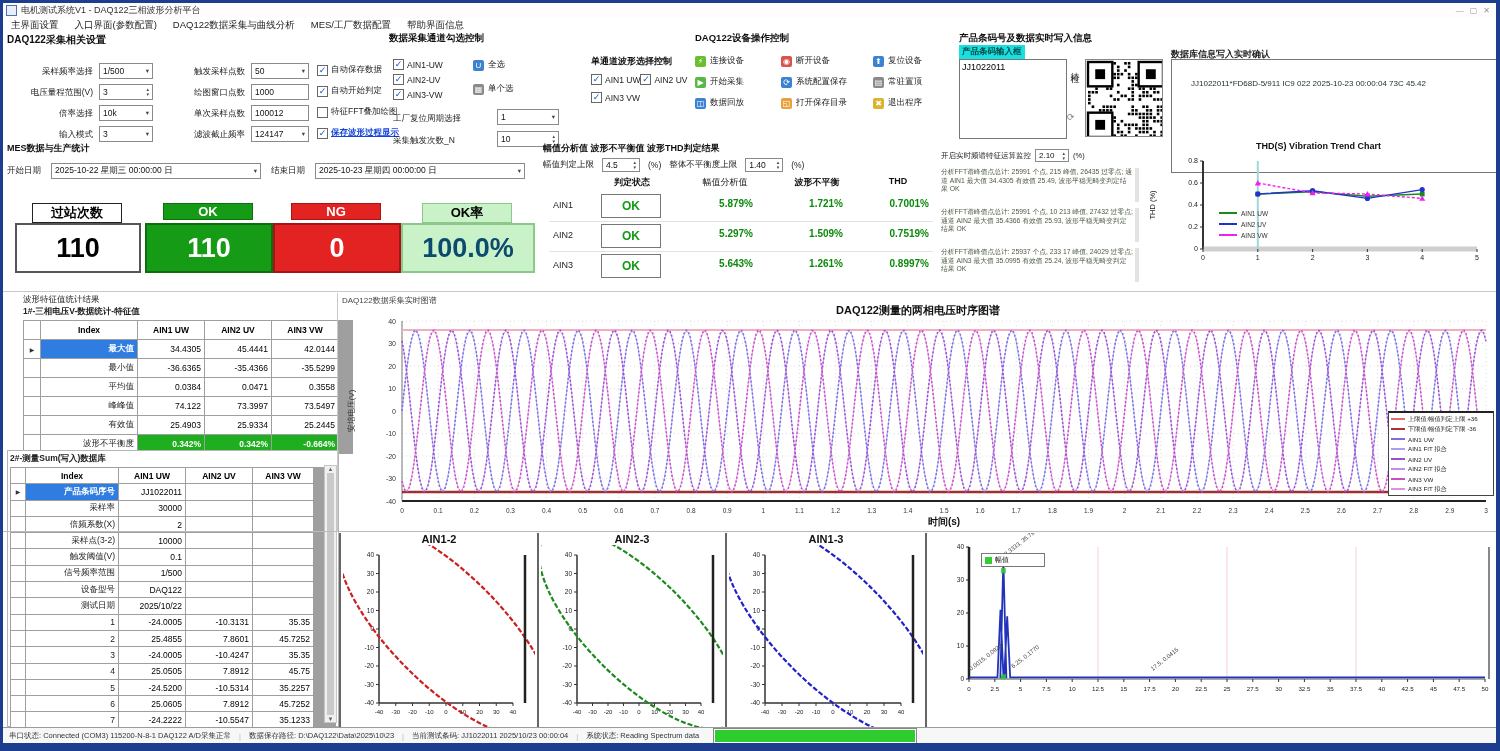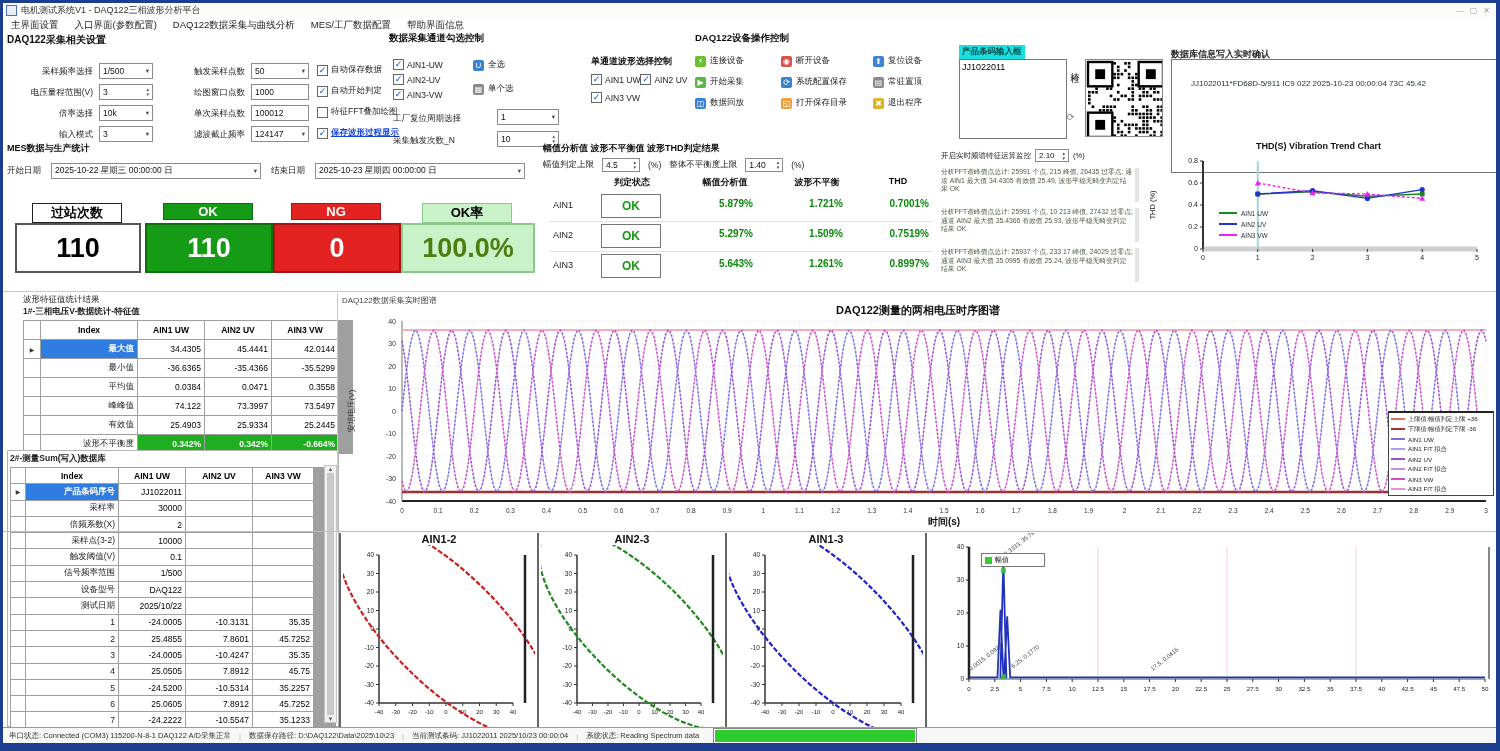--- a/index.html
+++ b/index.html
@@ -220,20 +220,21 @@
           <span>打开保存目录</span>
         </div>
         <div class="opsbtn">
           <span class="opsicon" style="background: rgb(217, 181, 46);">✖</span>
           <span>退出程序</span>
         </div>
       </div>
   </div>
 
   <div class="abs" style="left:956px;top:29px;width:537px;height:108px;">
+    <div class="ptitle" style="font-size:9.5px;">产品条码号及数据实时写入信息</div>
     <span class="abs cyanlbl" style="left:0;top:13px;">产品条码输入框</span>
     <div class="abs" style="left:0;top:27px;width:102px;height:74px;border:1px solid #777;font-size:9px;padding:2px;">JJ1022011</div>
     <div class="abs" style="left:110px;top:33px;width:12px;font-size:9px;color:#333;writing-mode:vertical-rl;letter-spacing:2px;">待检</div>
     <div class="abs" style="left:108px;top:80px;font-size:9px;color:#888;">⟳</div>
     <svg id="qr" class="abs" style="left:126px;top:27px;border:1px solid #888;background:#fff;" width="76" height="76">
         <rect x="27.333333333333332" y="2" width="2.619047619047619" height="2.619047619047619" fill="#000"></rect>
         <rect x="38.19047619047619" y="2" width="2.619047619047619" height="2.619047619047619" fill="#000"></rect>
         <rect x="41.80952380952381" y="2" width="2.619047619047619" height="2.619047619047619" fill="#000"></rect>
         <rect x="30.952380952380953" y="5.619047619047619" width="2.619047619047619" height="2.619047619047619" fill="#000"></rect>
         <rect x="41.80952380952381" y="5.619047619047619" width="2.619047619047619" height="2.619047619047619" fill="#000"></rect>
@@ -441,21 +442,21 @@
       </div>
     </div>
     <div id="counters" style="position: relative; height: 110px;">
         <div class="counterlbl" style="position: absolute; left: 25px; top: 24px; width: 88px; background: rgb(255, 255, 255); color: rgb(0, 0, 0); border: 1.5px solid rgb(34, 34, 34); font-size: 13px;">过站次数</div>
         <div class="counterval" style="position: absolute; left: 8px; top: 44px; width: 122px; height: 46px; background: rgb(255, 255, 255); color: rgb(0, 0, 0); border: 2px solid rgb(85, 85, 85);">110</div>
         <div class="counterlbl" style="position: absolute; left: 156px; top: 24px; width: 88px; background: rgb(22, 155, 22); color: rgb(255, 255, 255); border: 1px solid rgb(14, 110, 14); font-size: 13px;">OK</div>
         <div class="counterval" style="position: absolute; left: 138px; top: 44px; width: 124px; height: 46px; background: rgb(22, 155, 22); color: rgb(255, 255, 255); border: 2px solid rgb(14, 110, 14);">110</div>
         <div class="counterlbl" style="position: absolute; left: 284px; top: 24px; width: 88px; background: rgb(227, 34, 34); color: rgb(255, 255, 255); border: 1px solid rgb(165, 21, 21); font-size: 13px;">NG</div>
         <div class="counterval" style="position: absolute; left: 266px; top: 44px; width: 124px; height: 46px; background: rgb(227, 34, 34); color: rgb(255, 255, 255); border: 2px solid rgb(165, 21, 21);">0</div>
         <div class="counterlbl" style="position: absolute; left: 415px; top: 24px; width: 88px; background: rgb(201, 242, 201); color: rgb(0, 0, 0); border: 1px solid rgb(140, 199, 140); font-size: 13px;">OK率</div>
-        <div class="counterval" style="position: absolute; left: 394px; top: 44px; width: 130px; height: 46px; background: rgb(201, 242, 201); color: #4d7c0f; border: 2px solid rgb(140, 199, 140);">100.0%</div>
+        <div class="counterval" style="position: absolute; left: 394px; top: 44px; width: 130px; height: 46px; background: rgb(201, 242, 201); color: #0c4a6e; border: 2px solid rgb(140, 199, 140);">100.0%</div>
       </div>
   </div>
 
   <div class="abs" style="left:540px;top:139px;width:398px;height:148px;">
     <div class="ptitle" style="font-size:9px;">幅值分析值 波形不平衡值 波形THD判定结果</div>
     <div id="judge-ctrls" style="display:flex;gap:8px;align-items:center;margin-top:3px;">
         <span class="lbl">幅值判定上限</span>
         <div class="ctrl" style="width: 38px; height: 14px;">
           <span>4.5</span>
           <span class="spinarr">
@@ -469,21 +470,21 @@
           <span>1.40</span>
           <span class="spinarr">
             <span>▴</span>
             <span>▾</span>
           </span>
         </div>
         <span class="lbl">(%)</span>
       </div>
     <div id="judge-table" style="position: relative; height: 118px; margin-top: 4px;">
         <div style="position: absolute; left: 58px; top: 0px; width: 62px; text-align: center; font-size: 9px; font-weight: bold; color: rgb(17, 17, 17);">判定状态</div>
-        <div style="position: absolute; left: 140px; top: 0px; width: 84px; text-align: center; font-size: 9px; font-weight: bold; color: rgb(17, 17, 17);">幅值分析值</div>
+        <div style="position: absolute; left: 140px; top: 0px; width: 84px; text-align: center; font-size: 9px; font-weight: normal; color: rgb(17, 17, 17);">幅值分析值</div>
         <div style="position: absolute; left: 236px; top: 0px; width: 76px; text-align: center; font-size: 9px; font-weight: bold; color: rgb(17, 17, 17);">波形不平衡</div>
         <div style="position: absolute; left: 322px; top: 0px; width: 66px; text-align: center; font-size: 9px; font-weight: bold; color: rgb(17, 17, 17);">THD</div>
         <div style="position: absolute; left: 10px; top: 24px; width: 44px; font-size: 9px; color: rgb(34, 34, 34);">AIN1</div>
         <div class="okbox" style="position: absolute; left: 58px; top: 18px; width: 58px; height: 22px;">OK</div>
         <div class="gval" style="position: absolute; left: 140px; top: 22px; width: 70px;">5.879%</div>
         <div class="gval" style="position: absolute; left: 236px; top: 22px; width: 64px;">1.721%</div>
         <div class="gval" style="position: absolute; left: 322px; top: 22px; width: 64px;">0.7001%</div>
         <div style="position: absolute; left: 6px; top: 45px; width: 384px; height: 1px; background: rgb(226, 226, 226);"></div>
         <div style="position: absolute; left: 10px; top: 54px; width: 44px; font-size: 9px; color: rgb(34, 34, 34);">AIN2</div>
         <div class="okbox" style="position: absolute; left: 58px; top: 48px; width: 58px; height: 22px;">OK</div>

